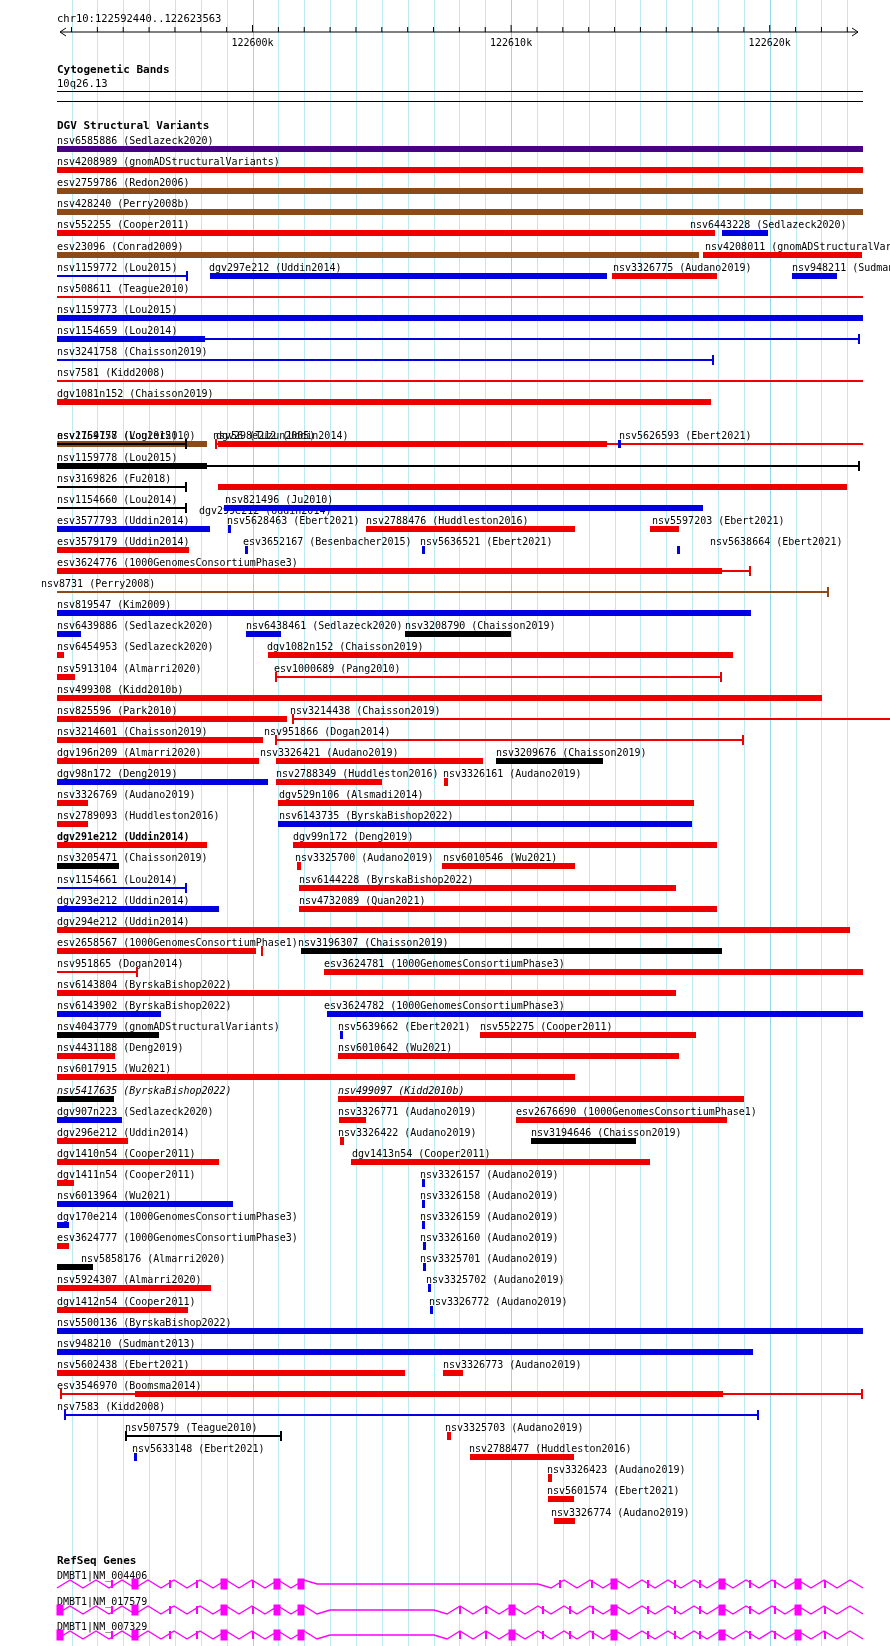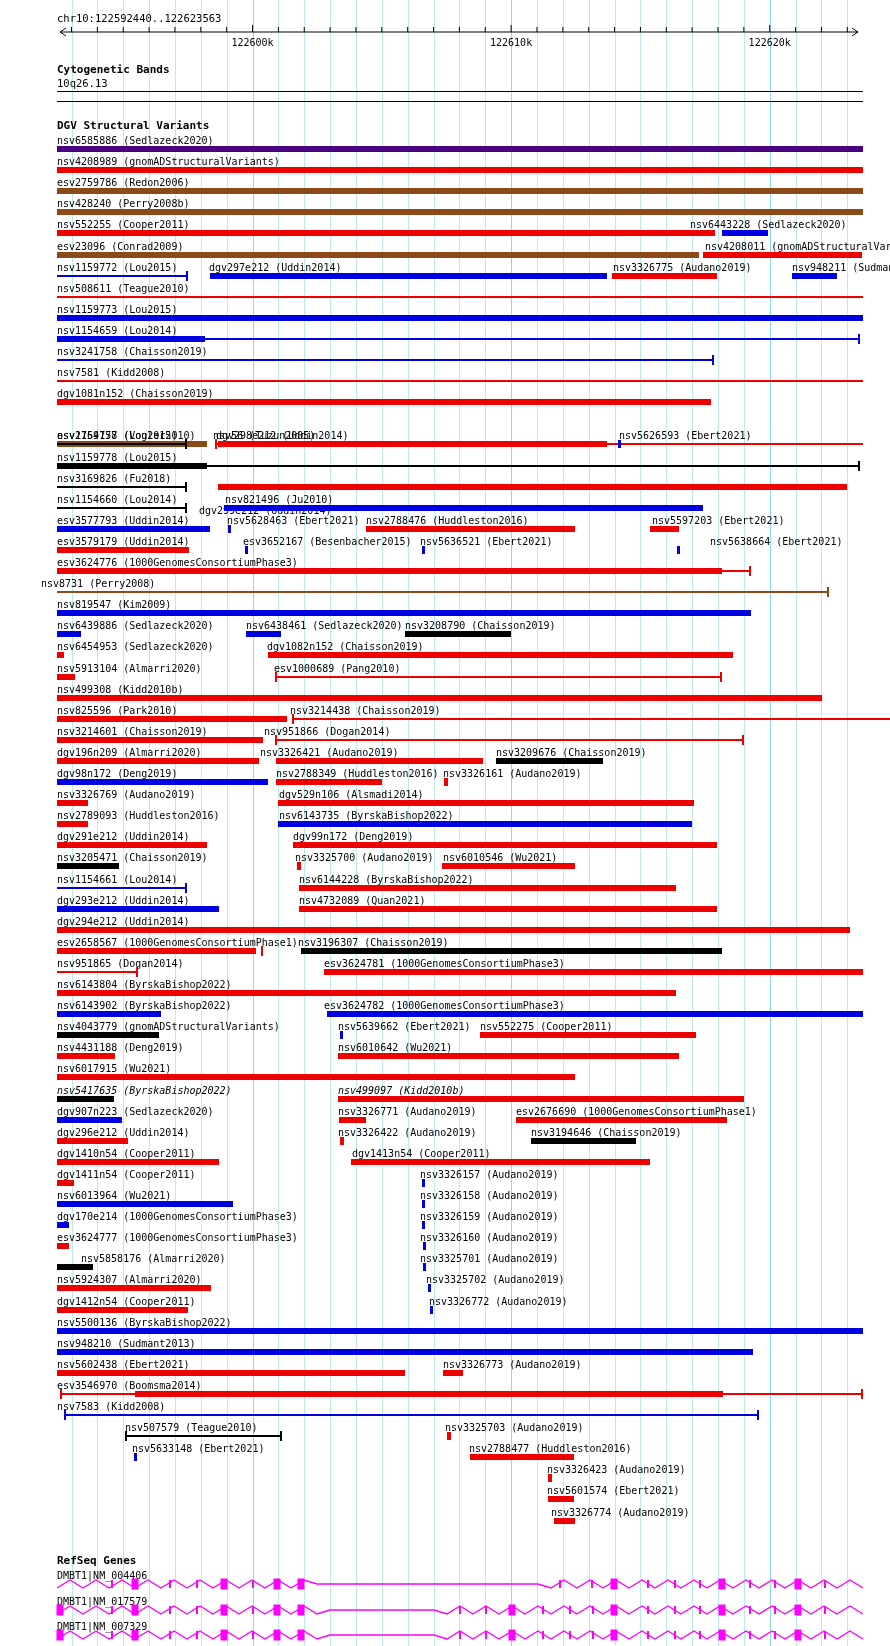--- a/index.html
+++ b/index.html
@@ -278,21 +278,21 @@
         <div class="vlabel" style="left: 279px;">dgv529n106 (Alsmadi2014)</div>
         <div class="seg seg-bar" style="left: 278px; width: 416px; background: rgb(238, 0, 0);"></div>
       </div>
       <div class="vrow" style="top: 810.2px;">
         <div class="vlabel" style="left: 57px;">nsv2789093 (Huddleston2016)</div>
         <div class="seg seg-bar" style="left: 57px; width: 31px; background: rgb(238, 0, 0);"></div>
         <div class="vlabel" style="left: 279px;">nsv6143735 (ByrskaBishop2022)</div>
         <div class="seg seg-bar" style="left: 278px; width: 414px; background: rgb(0, 0, 224);"></div>
       </div>
       <div class="vrow" style="top: 831.3px;">
-        <div class="vlabel" style="left: 57px;">dgv291e212 (Uddin2014)</div>
+        <div class="vlabel" style="left: 57px; font-weight: bold;">dgv291e212 (Uddin2014)</div>
         <div class="seg seg-bar" style="left: 57px; width: 150px; background: rgb(238, 0, 0);"></div>
         <div class="vlabel" style="left: 293px;">dgv99n172 (Deng2019)</div>
         <div class="seg seg-bar" style="left: 293px; width: 424px; background: rgb(238, 0, 0);"></div>
       </div>
       <div class="vrow" style="top: 852.4px;">
         <div class="vlabel" style="left: 57px;">nsv3205471 (Chaisson2019)</div>
         <div class="seg seg-bar" style="left: 57px; width: 62px; background: rgb(0, 0, 0);"></div>
         <div class="vlabel" style="left: 295px;">nsv3325700 (Audano2019)</div>
         <div class="seg seg-pt" style="left: 297px; width: 4px; background: rgb(238, 0, 0);"></div>
         <div class="vlabel" style="left: 443px;">nsv6010546 (Wu2021)</div>

